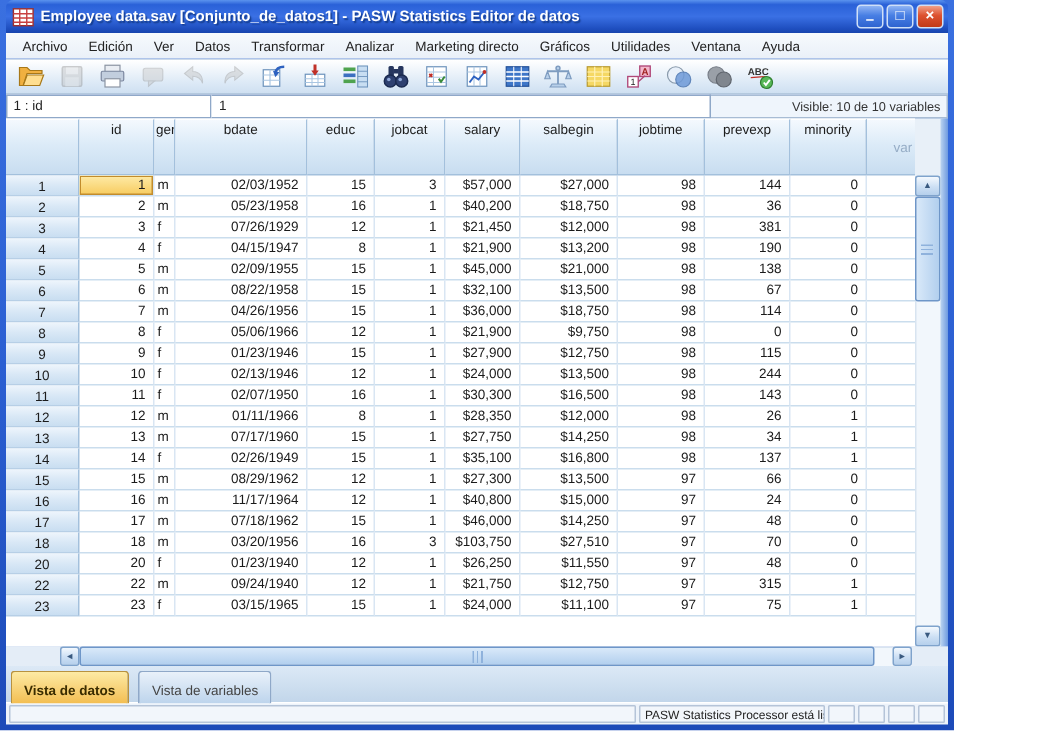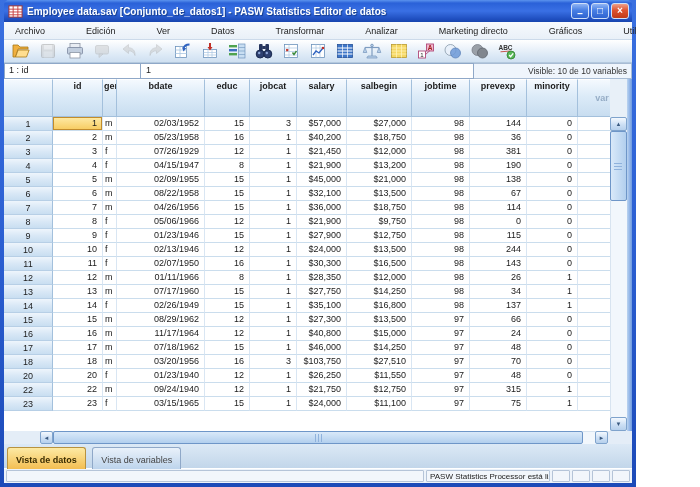--- a/index.html
+++ b/index.html
@@ -16,42 +16,42 @@
   .tb-title{flex:1;color:#fff;font-size:10px;font-weight:bold;text-shadow:1px 1px 1px #123a8a;
     white-space:nowrap;overflow:hidden;}
   .tb-btns{display:flex;gap:2px;margin-right:1px;}
   .tbb{width:18px;height:16px;border-radius:3px;border:1px solid #cfe0f8;color:#fff;
     font-size:10px;line-height:14px;text-align:center;cursor:default;
     background:linear-gradient(180deg,#8fb4f4 0%,#487fe4 45%,#2e63d0 100%);}
   .tbb.close{background:linear-gradient(180deg,#f0a088 0%,#dd5230 45%,#c03a18 100%);font-weight:bold;}
   .tbb.min{line-height:20px;font-weight:bold;}
   
   .menubar{height:18px;background:linear-gradient(180deg,#f7fafd,#e9f0f8);display:flex;
-    align-items:center;padding-left:4px;border-bottom:1px solid #ccdaea;gap:27px;}
+    align-items:center;padding-left:4px;border-bottom:1px solid #ccdaea;}
   .mitem{font-size:9px;color:#222;padding:2px 7px;white-space:nowrap;}
   
   .toolbar{height:23px;background:linear-gradient(180deg,#ffffff,#dce9f6 70%,#cfe0f1);
     display:flex;align-items:center;padding-left:3px;border-bottom:1px solid #b4c9de;}
   .tbtn{width:27px;height:21px;display:inline-flex;align-items:center;justify-content:center;}
   .tbtn svg{width:20px;height:20px;}
   .tbtn.disabled{opacity:.45;filter:grayscale(1);}
   
   .cellref-row{height:16px;display:flex;background:#d6e4f3;align-items:stretch;}
   .cellref-box{width:137px;background:#fff;border:1px solid #8fa8c8;font-size:9px;
     padding:1px 4px;color:#222;}
   .cell-editor{flex:1;background:#fff;border:1px solid #8fa8c8;border-left:none;
     font-size:9px;padding:1px 5px;color:#222;}
   .visible-info{width:158px;background:#eff5fc;border:1px solid #a8bcd4;border-left:none;
     font-size:8.5px;padding:2px 4px 0 2px;text-align:right;color:#333;white-space:nowrap;}
   
   .grid-area{height:352px;display:flex;background:#e8f0f8;}
   .grid-clip{width:668px;height:352px;overflow:hidden;background:#fff;}
   table{border-collapse:separate;border-spacing:0;table-layout:fixed;width:668px;}
   th,td{box-sizing:border-box;overflow:hidden;white-space:nowrap;}
-  thead th{height:38px;vertical-align:top;font-weight:bold;font-size:9px;color:#1c1c1c;
+  thead th{height:38px;vertical-align:top;font-weight:normal;font-size:9px;color:#1c1c1c;
     text-align:center;padding-top:1px;line-height:11px;
     background:linear-gradient(180deg,#f4f9fe 0%,#dcebf8 45%,#c8ddf0 100%);
     border-right:1px solid #a3c0dc;border-bottom:1px solid #a3c0dc;border-top:1px solid #fff;}
   thead th.varh{color:#96adc6;vertical-align:middle;padding-top:2px;}
   thead th.gcol{word-break:break-all;padding:1px 1px 0 1px;}
   tbody th{height:14px;font-weight:normal;font-size:9px;color:#1c1c1c;text-align:center;
     background:linear-gradient(180deg,#eef5fc 0%,#d9e8f6 50%,#c9def1 100%);
     border-right:1px solid #a3c0dc;border-bottom:1px solid #b7cfe6;}
   td{height:14px;font-size:9px;color:#1a1a1a;line-height:13px;
     border-right:1px solid #d9e6f3;border-bottom:1px solid #cadded;padding:0 5px;}

